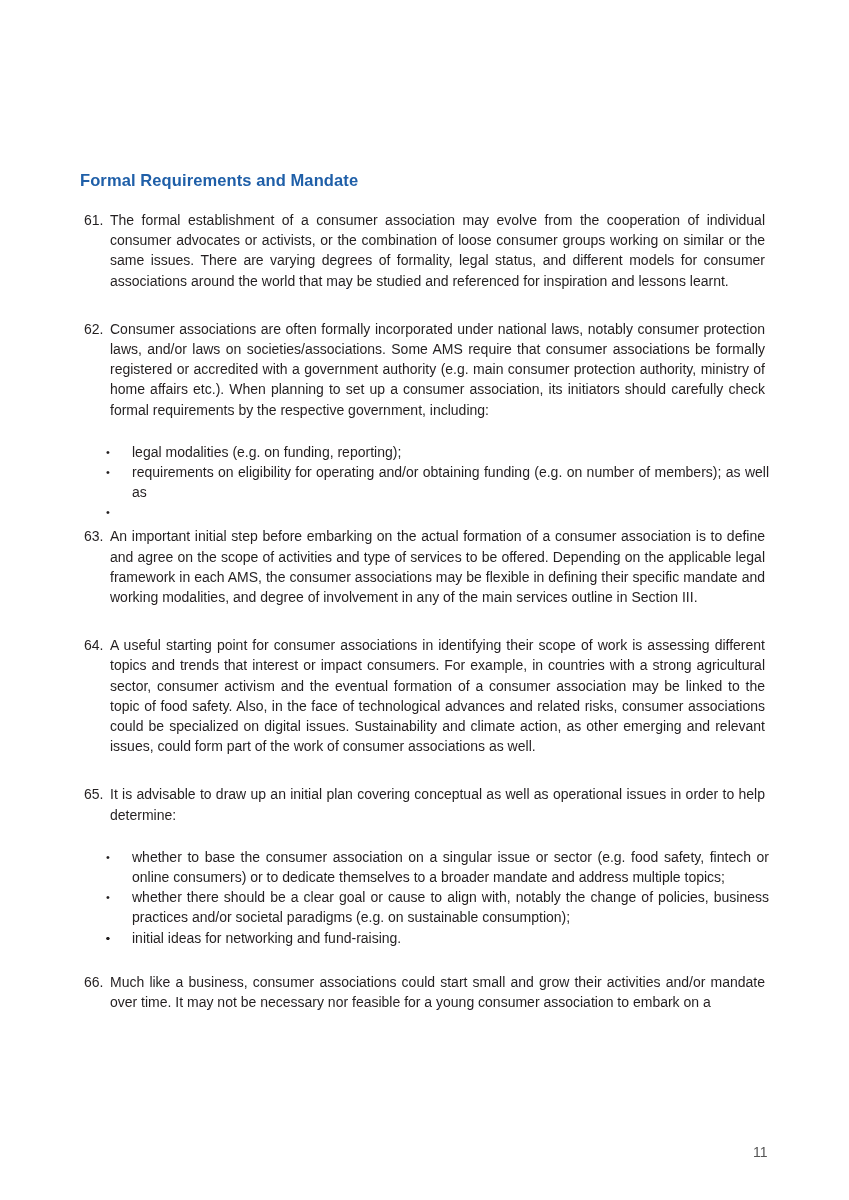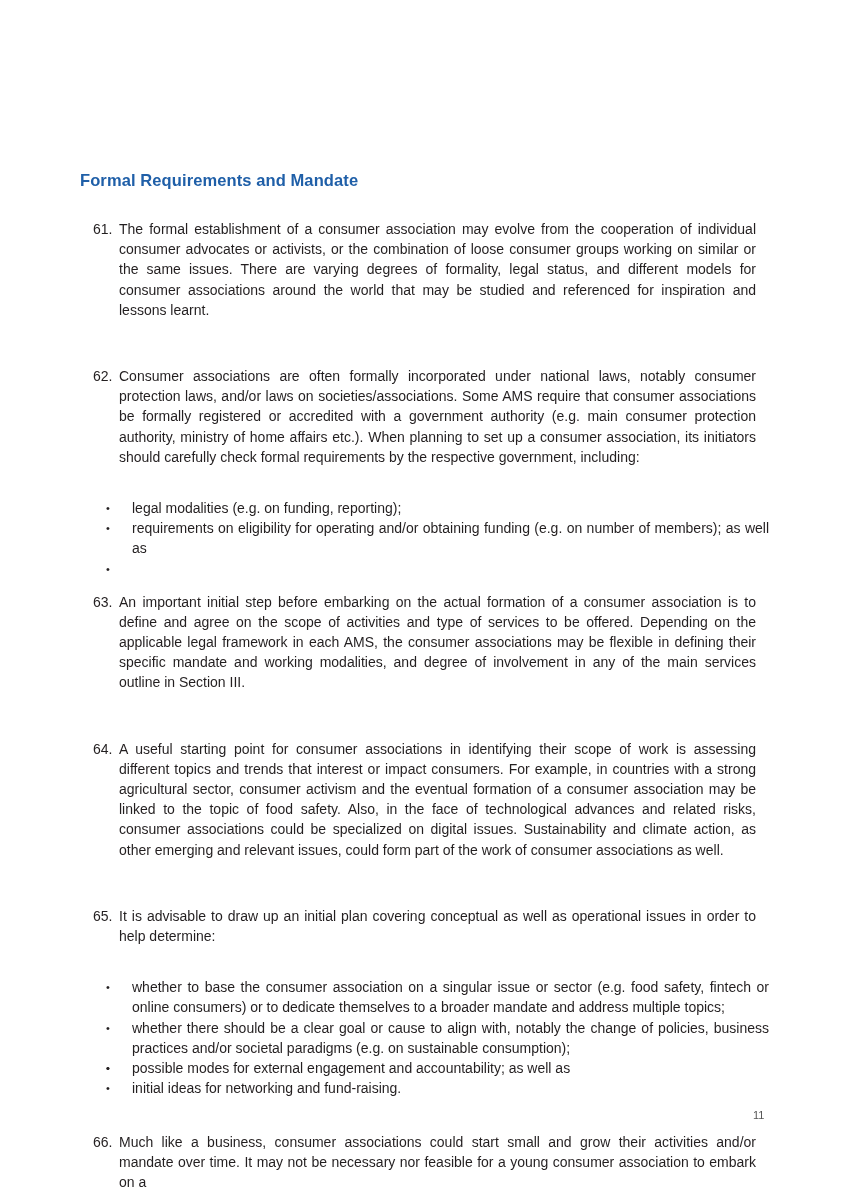--- a/index.html
+++ b/index.html
@@ -3,29 +3,29 @@
 <meta charset="utf-8">
 <style>
   html, body { margin: 0; padding: 0; background: #ffffff; }
   body { width: 849px; height: 1200px; position: relative; overflow: hidden;
          font-family: "Liberation Sans", sans-serif; color: #231f20; }
   .heading { position: absolute; left: 80px; top: 163px; margin: 0;
              font-family: "Liberation Sans", sans-serif; font-weight: bold;
              font-size: 16.5px; color: #1f5fa8; letter-spacing: 0.1px; }
   .content { position: absolute; left: 80px; top: 206px; width: 689px;
              font-size: 14px; line-height: 20.2px; }
-  .para { position: relative; padding-left: 26px; text-align: justify; margin: 13px; }
+  .para { position: relative; padding-left: 26px; text-align: justify; margin: 4px; }
   .para .num { position: absolute; left: 0; top: 0; }
   .para-text { display: block; }
   .bullets { list-style: none; margin: 0; padding: 0; }
   .bullet { position: relative; padding-left: 52px; text-align: justify; }
   .bullet .dot { position: absolute; left: 26px; top: 0; font-size: 11px; }
   .gap-a { height: 20px; }
   .gap-b { height: 18px; }
-  .page-number { position: absolute; left: 753px; top: 1109px; font-size: 11px; color: #555; }
+  .page-number { position: absolute; left: 753px; top: 1144px; font-size: 14px; color: #555; }
 </style>
 </head>
 <body>
 
 <h2 class="heading" style="color: rgb(31, 95, 168); margin-top: 8px;">Formal Requirements and Mandate</h2>
 
 <div class="content">
 
   <div class="para">
     <span class="num">61.</span>
@@ -77,21 +77,20 @@
     </li>
     <li class="bullet">
       <span class="dot">•</span>
       <span>whether there should be a clear goal or cause to align with, notably the change of policies, business practices and/or societal paradigms (e.g. on sustainable consumption);</span>
     </li>
     <li class="bullet">
       <span class="dot">•</span>
     </li>
     <li class="bullet">
       <span class="dot">•</span>
-      <span>possible modes for external engagement and accountability; as well as</span>
     </li>
     <li class="bullet">
       <span class="dot">•</span>
       <span>initial ideas for networking and fund-raising.</span>
     </li>
   </ul>
   <div class="gap-a"></div>
 
   <div class="para">
     <span class="num">66.</span>

